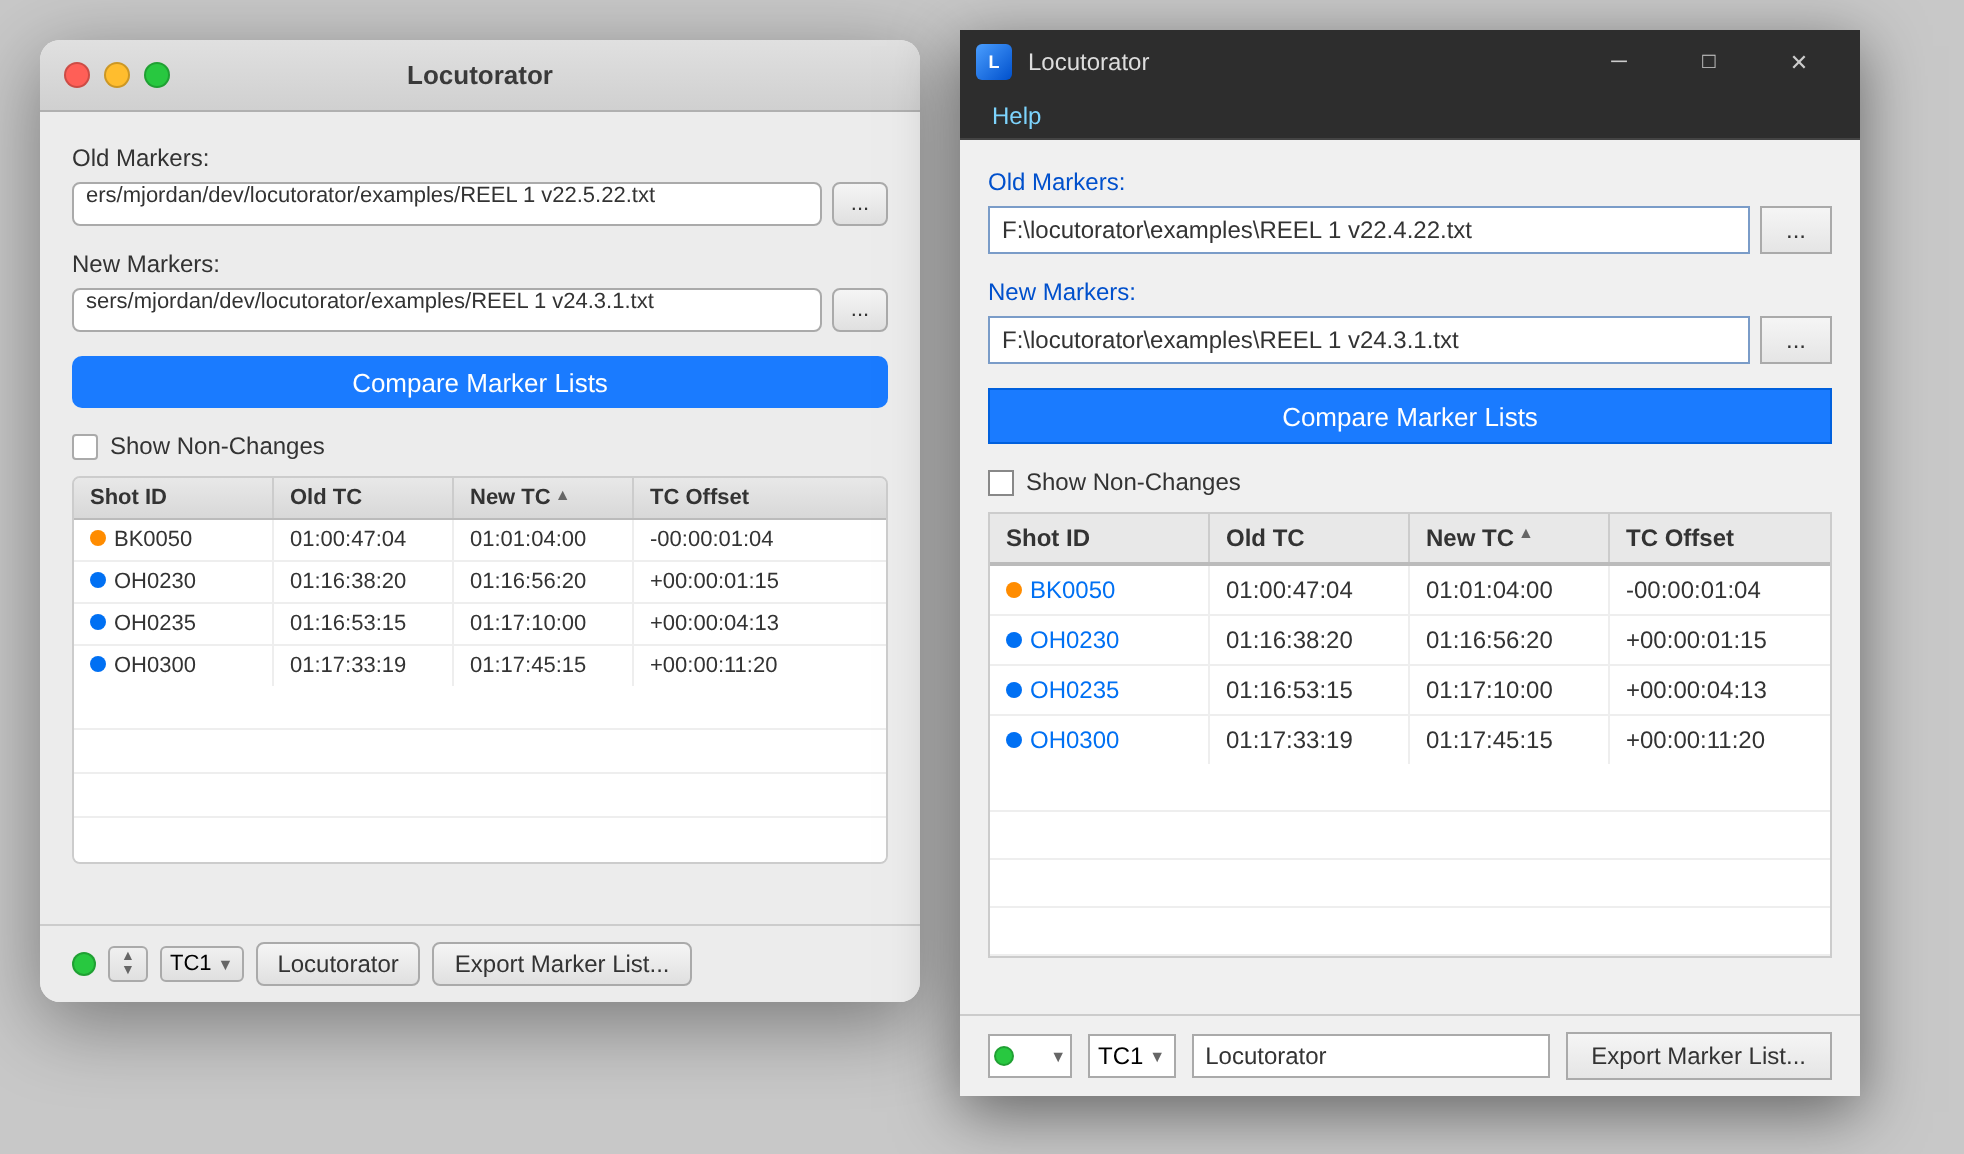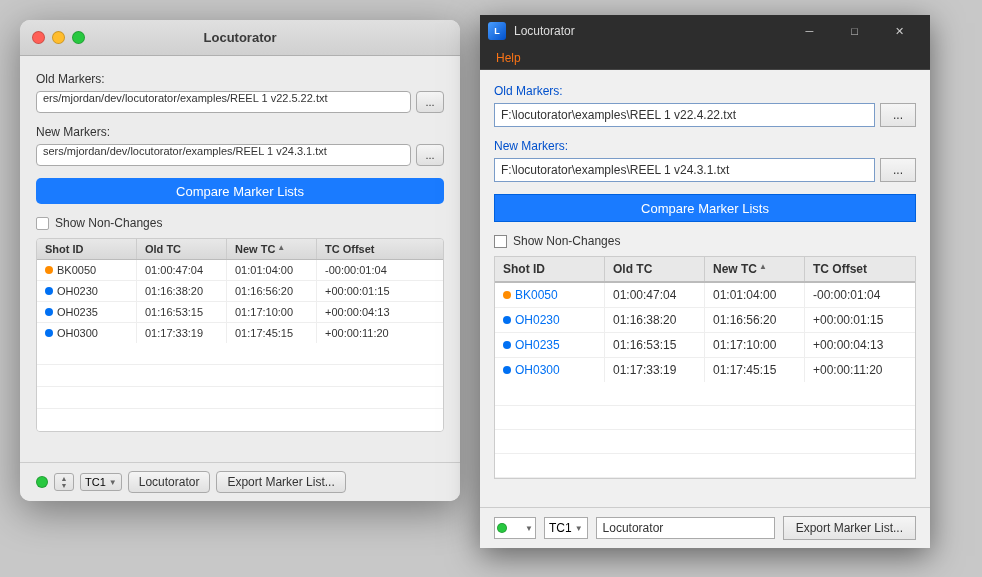--- a/index.html
+++ b/index.html
@@ -281,21 +281,21 @@
 
     .win-menubar {
       background: #2d2d2d;
       padding: 0 8px;
       border-bottom: 1px solid #444;
     }
     .win-menu-item {
       display: inline-block;
       padding: 4px 8px;
       font-size: 12px;
-      color: #f97316;
+      color: #7dd3fc;
       cursor: pointer;
     }
 
     .win-content {
       background: #f0f0f0;
       padding: 14px;
     }
     .win-field-label {
       font-size: 12px;
       color: #0050cc;

